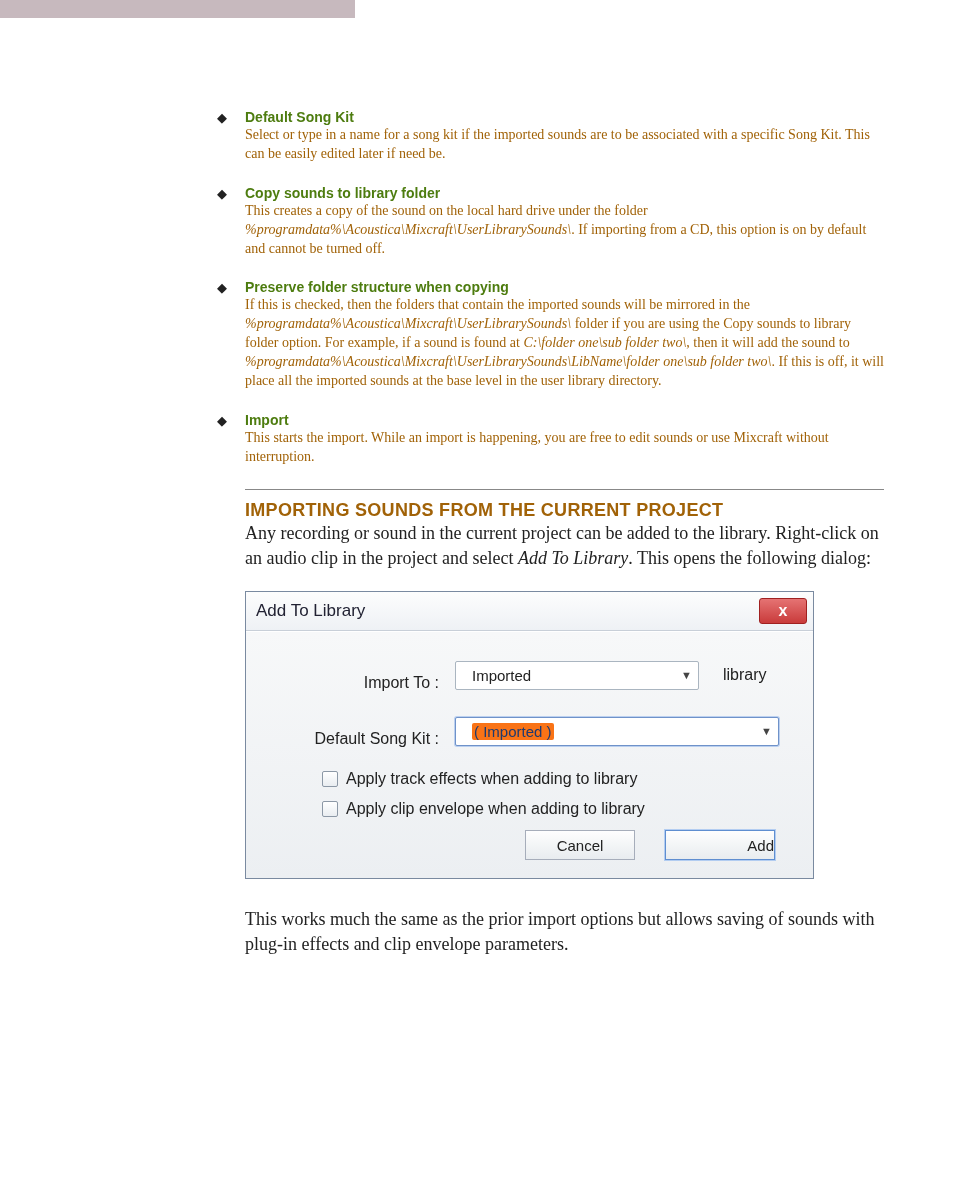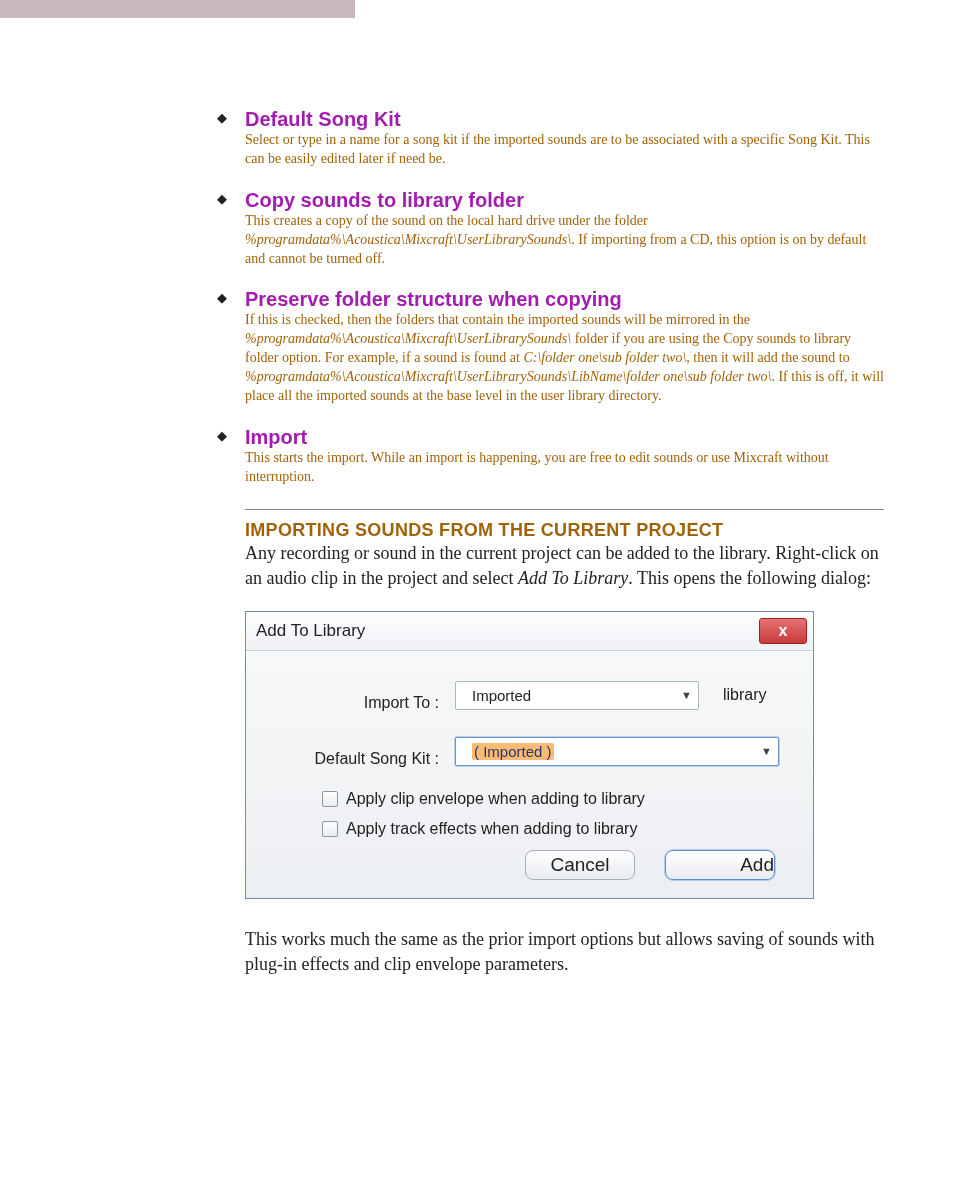--- a/index.html
+++ b/index.html
@@ -26,22 +26,22 @@
   .bullet-marker {
     position: absolute;
     left: -28px;
     top: 2px;
     font-size: 13px;
     color: #222;
   }
   .bullet-title {
     font-family: Arial, Helvetica, sans-serif;
     font-weight: bold;
-    font-size: 20px;
-    color: #a21caf;
+    font-size: 14px;
+    color: #4d7c0f;
   }
   .bullet-body {
     font-size: 14px;
     line-height: 1.35;
     color: #a16207;
   }
   .italic { font-style: italic; }
   hr.section-rule {
     border: none;
     border-top: 1px solid #888;
@@ -119,21 +119,21 @@
     display: flex;
     align-items: center;
     justify-content: space-between;
     padding: 0 6px 0 16px;
     font-family: "Segoe UI", Tahoma, Arial, sans-serif;
     font-size: 15px;
     border-radius: 2px;
   }
   .combo-a { width: 220px; }
   .combo-b { width: 300px; border-color: #6f92c9; box-shadow: 0 0 0 1px rgba(102,153,230,0.4); }
-  .combo-b .value { background: #fdba74; padding: 0 2px; border-radius: 2px; color: #1f3a6e; }
+  .combo-b .value { background: #f97316; padding: 0 2px; border-radius: 2px; color: #1f3a6e; }
   .caret { font-size: 11px; color: #444; }
   .after-combo {
     margin-left: 24px;
   }
   .check-row {
     display: flex;
     align-items: center;
     margin: 0 0 12px 58px;
     gap: 8px;
   }
@@ -147,27 +147,27 @@
     display: flex;
     justify-content: flex-end;
     gap: 30px;
     margin-top: 6px;
     padding-right: 20px;
   }
   .btn {
     width: 108px;
     height: 28px;
     border: 1px solid #a6adba;
-    border-radius: 8px;
+    border-radius: 0;
     background: linear-gradient(#fefefe, #e8ecef);
     display: flex;
     align-items: center;
     justify-content: center;
     font-family: "Segoe UI", Tahoma, Arial, sans-serif;
-    font-size: 19px;
+    font-size: 15px;
   }
   .btn.default {
     border-color: #5f8ed0;
     box-shadow: 0 0 0 1px rgba(120,170,240,0.5);
     justify-content: flex-end;
   }
 </style>
 </head>
 <body>
 
@@ -232,26 +232,26 @@
       <div class="row">
         <div class="row-label">Default Song Kit :</div>
         <div class="combo combo-b">
           <span class="value">( Imported )</span>
           <span class="caret">▼</span>
         </div>
       </div>
 
       <div class="check-row">
         <div class="checkbox"></div>
-        <span>Apply clip envelope when adding to library</span>
+        <span>Apply track effects when adding to library</span>
       </div>
 
       <div class="check-row">
         <div class="checkbox"></div>
-        <span>Apply track effects when adding to library</span>
+        <span>Apply clip envelope when adding to library</span>
       </div>
 
       <div class="button-row">
         <div class="btn">
           <span>Cancel</span>
         </div>
         <div class="btn default">
           <span>Add</span>
         </div>
       </div>

